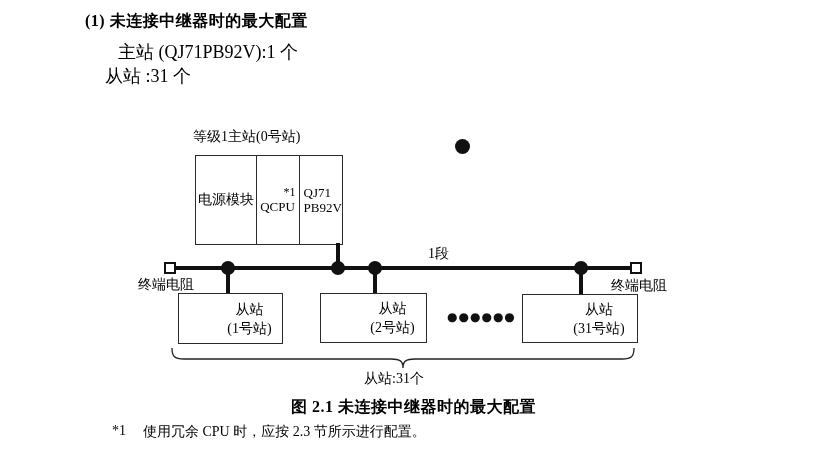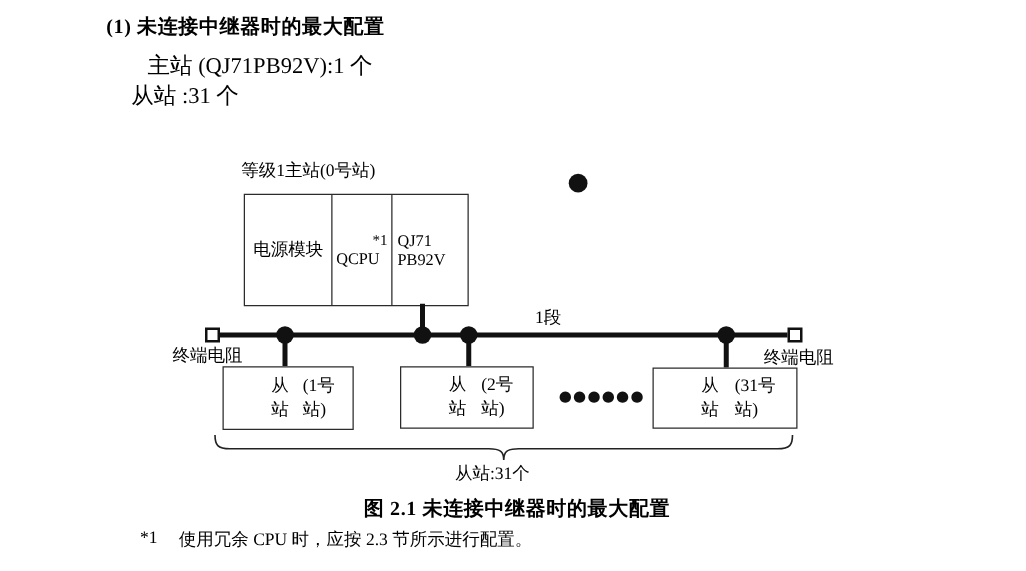--- a/index.html
+++ b/index.html
@@ -17,37 +17,37 @@
   .cell { box-sizing:border-box; height:100%; display:flex; flex-direction:column; justify-content:center; font-size:13px; }
   .cell-power { width:70px; border-right:1px solid #2b2b2b; align-items:center; font-size:14px; }
   .cell-qcpu { width:48px; border-right:1px solid #2b2b2b; padding-left:3px; }
   .cell-qcpu .note { align-self:flex-end; margin-right:3px; font-size:12px; margin-bottom:-1px; }
   .cell-qj71 { width:48px; padding-left:4px; line-height:15px; }
   .busline { position:absolute; height:4px; background:#111; }
   .vline { position:absolute; width:4px; background:#111; }
   .cdot { position:absolute; width:14px; height:14px; border-radius:50%; background:#111; }
   .term-sq { position:absolute; width:8px; height:8px; background:#fff; border:2px solid #111; }
   .legend-dot { position:absolute; width:15px; height:15px; border-radius:50%; background:#111; }
-  .slave-box { display:flex; justify-content:center; align-items:center; font-size:14px; line-height:19px;padding-left:38px; }
+  .slave-box { display:flex; flex-direction:column; justify-content:center; align-items:center; font-size:14px; line-height:19px;padding-left:38px; }
   .ellipsis { font-size:12px; letter-spacing:1px; color:#111; font-family:"DejaVu Sans",sans-serif; white-space:nowrap; }
   .caption { font-size:16px; font-weight:bold; letter-spacing:0.5px; white-space:nowrap; }
   .footnote { font-size:14px; white-space:nowrap; }
 </style>
 </head>
 <body>
 
 <div class="page">
 
   <div class="abs title" style="left:85px; top:11px;">(1) 未连接中继器时的最大配置</div>
   <div class="abs body-line" style="left:118px; top:40px;">主站 (QJ71PB92V):1 个</div>
   <div class="abs body-line" style="left:105px; top:64px;">从站 :31 个</div>
 
   <div class="abs small" style="left:193px; top:128px;">等级1主站(0号站)</div>
 
-  <div class="box master-box" style="left:195px; top:155px; width:180px; height:90px;">
+  <div class="box master-box" style="left:195px; top:155px; width:148px; height:90px;">
     <div class="cell cell-power">
       <span>电源模块</span>
     </div>
     <div class="cell cell-qcpu">
       <span class="note">*1</span>
       <span>QCPU</span>
     </div>
     <div class="cell cell-qj71">
       <span>QJ71</span>
       <span>PB92V</span>

